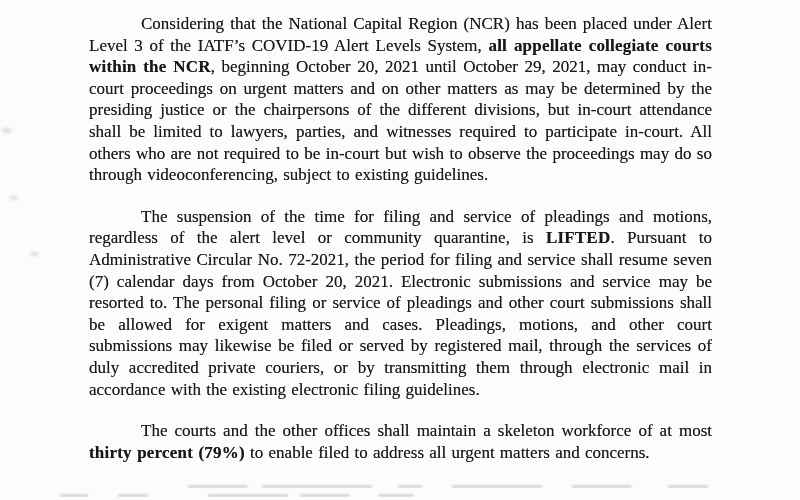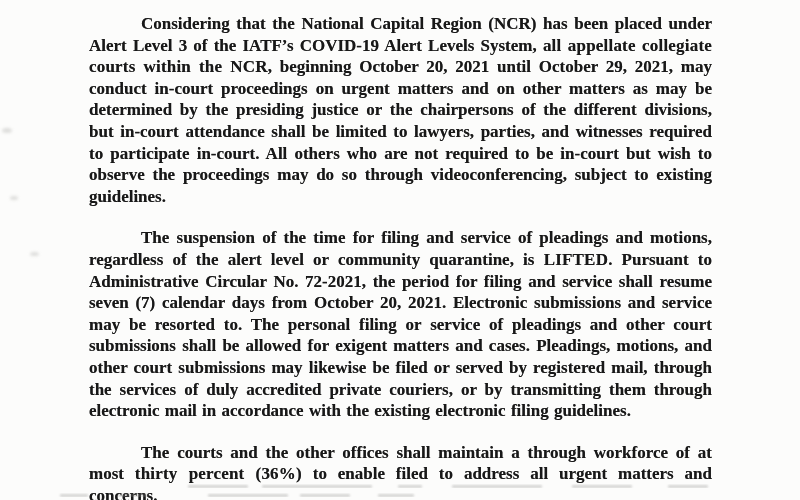--- a/index.html
+++ b/index.html
@@ -9,21 +9,20 @@
   }
   .page {
     position: relative;
     width: 800px;
     height: 500px;
     margin: 0;
     background: #fcfcfb;
     overflow: hidden;
     box-sizing: border-box;
     padding: 13px 88px 0 89px;
-    font-weight: bold;
   }
   .page p {
     margin: 0 0 20px 0;
     text-indent: 52px;
     text-align: justify;
     font-family: "Liberation Serif", "DejaVu Serif", serif;
     font-size: 17px;
     line-height: 21.6px;
     color: #181818;
     text-shadow: 0 0 0.6px rgba(10,10,10,0.55);
@@ -81,21 +80,21 @@
 <div class="page">
 
   <span class="speck s1"></span>
   <span class="speck s2"></span>
   <span class="speck s3"></span>
 
   <p><span>Considering that the National Capital Region (NCR) has been placed under Alert Level 3 of the IATF’s COVID-19 Alert Levels System, </span><b>all appellate collegiate courts within the NCR</b><span>, beginning October 20, 2021 until October 29, 2021, may conduct in-court proceedings on urgent matters and on other matters as may be determined by the presiding justice or the chairpersons of the different divisions, but in-court attendance shall be limited to lawyers, parties, and witnesses required to participate in-court. All others who are not required to be in-court but wish to observe the proceedings may do so through videoconferencing, subject to existing guidelines.</span></p>
 
   <p><span>The suspension of the time for filing and service of pleadings and motions, regardless of the alert level or community quarantine, is </span><b>LIFTED</b><span>. Pursuant to Administrative Circular No. 72-2021, the period for filing and service shall resume seven (7) calendar days from October 20, 2021. Electronic submissions and service may be resorted to. The personal filing or service of pleadings and other court submissions shall be allowed for exigent matters and cases. Pleadings, motions, and other court submissions may likewise be filed or served by registered mail, through the services of duly accredited private couriers, or by transmitting them through electronic mail in accordance with the existing electronic filing guidelines.</span></p>
 
-  <p><span>The courts and the other offices shall maintain a through workforce of at most </span><b>thirty percent (36%)</b><span> to enable filed to address all urgent matters and concerns.</span></p>
+  <p><span>The courts and the other offices shall maintain a skeleton workforce of at most </span><b>thirty percent (79%)</b><span> to enable filed to address all urgent matters and concerns.</span></p>
 
   <div class="cutoff-row row1">
     <span class="frag f1"></span>
       <span class="frag f2"></span>
       <span class="frag f3"></span>
     <span class="frag f4"></span>
       <span class="frag f5"></span>
       <span class="frag f6"></span>
   </div>
   <div class="cutoff-row row2">

